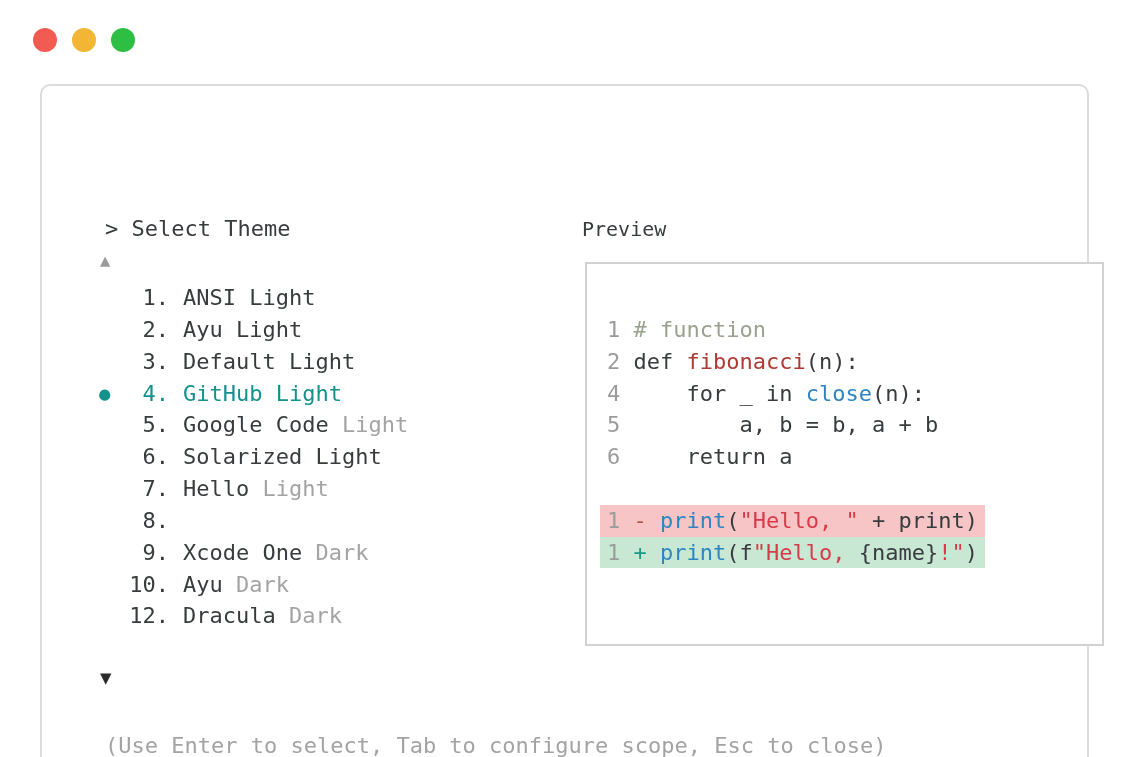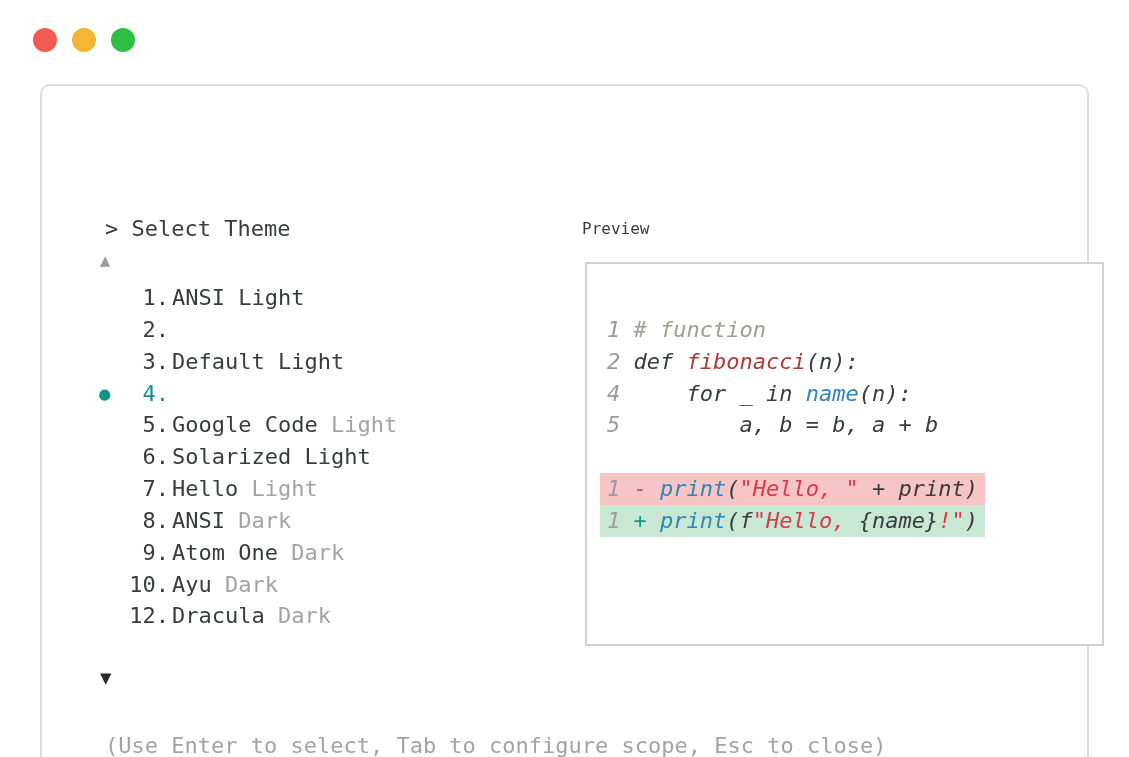--- a/index.html
+++ b/index.html
@@ -18,32 +18,32 @@
           color:var(--fg);white-space:pre;}
   .scroll-up{position:absolute;left:58px;top:164px;font-size:17px;line-height:20px;color:#9b9b9b;}
   .scroll-down{position:absolute;left:58px;top:580px;font-size:19px;line-height:22px;color:#2b2b2b;}
 
   
   .list{position:absolute;left:57px;top:196px;}
   .trow{display:flex;height:31.85px;line-height:31.85px;font-size:22px;color:var(--fg);
         white-space:pre;align-items:center;cursor:default;}
   .cell-bullet{width:30px;font-size:19px;color:var(--selected);}
   .cell-num{width:40px;text-align:right;}
-  .cell-label{margin-left:3px;text-align:center;}
+  .cell-label{margin-left:14px;text-align:center;}
   .trow.selected, .trow.selected .cell-num, .trow.selected .cell-label{color:var(--selected);}
   .variant-muted{color:var(--muted);}
 
   .footer{position:absolute;left:63px;top:644px;font-size:22px;line-height:32px;
           color:var(--muted);white-space:pre;}
 
   
-  .preview-title{position:absolute;left:540px;top:127px;font-size:16px;line-height:32px;color:var(--fg);}
+  .preview-title{position:absolute;left:540px;top:127px;font-size:20px;line-height:32px;color:var(--fg);}
   .preview-box{position:absolute;left:543px;top:176px;width:519px;height:384px;
                border:2px solid #d2d2d2;background:#ffffff;box-sizing:border-box;}
-  .code{position:absolute;left:20px;top:50px;font-style:italic;}
+  .code{position:absolute;left:20px;top:50px;}
   .cline{height:31.8px;line-height:31.8px;font-size:22px;white-space:pre;color:var(--fg);}
   .lnum{color:var(--line-number);}
   .tk-fg{color:var(--fg);}
   .tk-comment{color:var(--comment);}
   .tk-function{color:var(--function);margin-top:31px;}
   .tk-builtin{color:var(--builtin);}
   .tk-number{color:var(--number);}
   .tk-string{color:var(--string);}
   .diff-chip{display:inline-block;padding:0 7px;margin-left:-7px;}
   .diff-removed{background:var(--removed-bg);}
@@ -59,40 +59,41 @@
   <div class="light" style="background: rgb(242, 182, 52);"></div>
   <div class="light" style="background: rgb(45, 191, 67);"></div>
 </div>
 
 <div class="panel">
   <div class="prompt">&gt; Select Theme</div>
   <div class="scroll-up">▲</div>
 
   <div class="list" id="theme-list">
       <div class="trow"><span class="cell-bullet"> </span><span class="cell-num">1.</span><span class="cell-label"><span>ANSI </span><span>Light</span></span></div>
-      <div class="trow"><span class="cell-bullet"> </span><span class="cell-num">2.</span></div>
+      <div class="trow"><span class="cell-bullet"> </span><span class="cell-num">2.</span><span class="cell-label"><span>Ayu </span><span>Light</span></span></div>
       <div class="trow"><span class="cell-bullet"> </span><span class="cell-num">3.</span><span class="cell-label"><span>Default </span><span>Light</span></span></div>
-      <div class="trow selected"><span class="cell-bullet">●</span><span class="cell-num">4.</span></div>
+      <div class="trow selected"><span class="cell-bullet">●</span><span class="cell-num">4.</span><span class="cell-label"><span>GitHub </span><span>Light</span></span></div>
       <div class="trow"><span class="cell-bullet"> </span><span class="cell-num">5.</span><span class="cell-label"><span>Google Code </span><span class="variant-muted">Light</span></span></div>
       <div class="trow"><span class="cell-bullet"> </span><span class="cell-num">6.</span><span class="cell-label"><span>Solarized </span><span>Light</span></span></div>
       <div class="trow"><span class="cell-bullet"> </span><span class="cell-num">7.</span><span class="cell-label"><span>Hello </span><span class="variant-muted">Light</span></span></div>
-      <div class="trow"><span class="cell-bullet"> </span><span class="cell-num">8.</span><span class="cell-label"><span>ANSI </span><span class="variant-muted">Dark</span></span></div>
-      <div class="trow"><span class="cell-bullet"> </span><span class="cell-num">9.</span><span class="cell-label"><span>Atom One </span><span class="variant-muted">Dark</span></span></div>
+      <div class="trow"><span class="cell-bullet"> </span><span class="cell-num">8.</span></div>
+      <div class="trow"><span class="cell-bullet"> </span><span class="cell-num">9.</span><span class="cell-label"><span>Xcode One </span><span class="variant-muted">Dark</span></span></div>
       <div class="trow"><span class="cell-bullet"> </span><span class="cell-num">10.</span><span class="cell-label"><span>Ayu </span><span class="variant-muted">Dark</span></span></div>
       <div class="trow"><span class="cell-bullet"> </span><span class="cell-num">12.</span><span class="cell-label"><span>Dracula </span><span class="variant-muted">Dark</span></span></div>
     </div>
 
   <div class="scroll-down">▼</div>
   <div class="footer">(Use Enter to select, Tab to configure scope, Esc to close)</div>
 
   <div class="preview-title">Preview</div>
   <div class="preview-box">
     <div class="code" id="code-block">
         <div class="cline"><span class="lnum">1 </span><span class="tk-comment"># function</span></div>
         <div class="cline"><span class="lnum">2 </span><span class="tk-fg">def </span><span class="tk-function">fibonacci</span><span class="tk-fg">(n):</span></div>
-        <div class="cline"><span class="lnum">4 </span><span class="tk-fg">    for _ in </span><span class="tk-builtin">name</span><span class="tk-fg">(n):</span></div>
+        <div class="cline"><span class="lnum">4 </span><span class="tk-fg">    for _ in </span><span class="tk-builtin">close</span><span class="tk-fg">(n):</span></div>
         <div class="cline"><span class="lnum">5 </span><span class="tk-fg">        a, b = b, a + b</span></div>
+        <div class="cline"><span class="lnum">6 </span><span class="tk-fg">    return a</span></div>
         <div class="cline"> </div>
         <div class="cline"><span class="diff-chip diff-removed"><span class="lnum">1 </span><span class="sign-removed">- </span><span class="tk-builtin">print</span><span class="tk-fg">(</span><span class="tk-string">"Hello, "</span><span class="tk-fg"> + print)</span></span></div>
         <div class="cline"><span class="diff-chip diff-added"><span class="lnum">1 </span><span class="sign-added">+ </span><span class="tk-builtin">print</span><span class="tk-fg">(f</span><span class="tk-string">"Hello, </span><span class="tk-fg">{name}</span><span class="tk-string">!"</span><span class="tk-fg">)</span></span></div>
       </div>
   </div>
 </div>
 
 </body></html>

